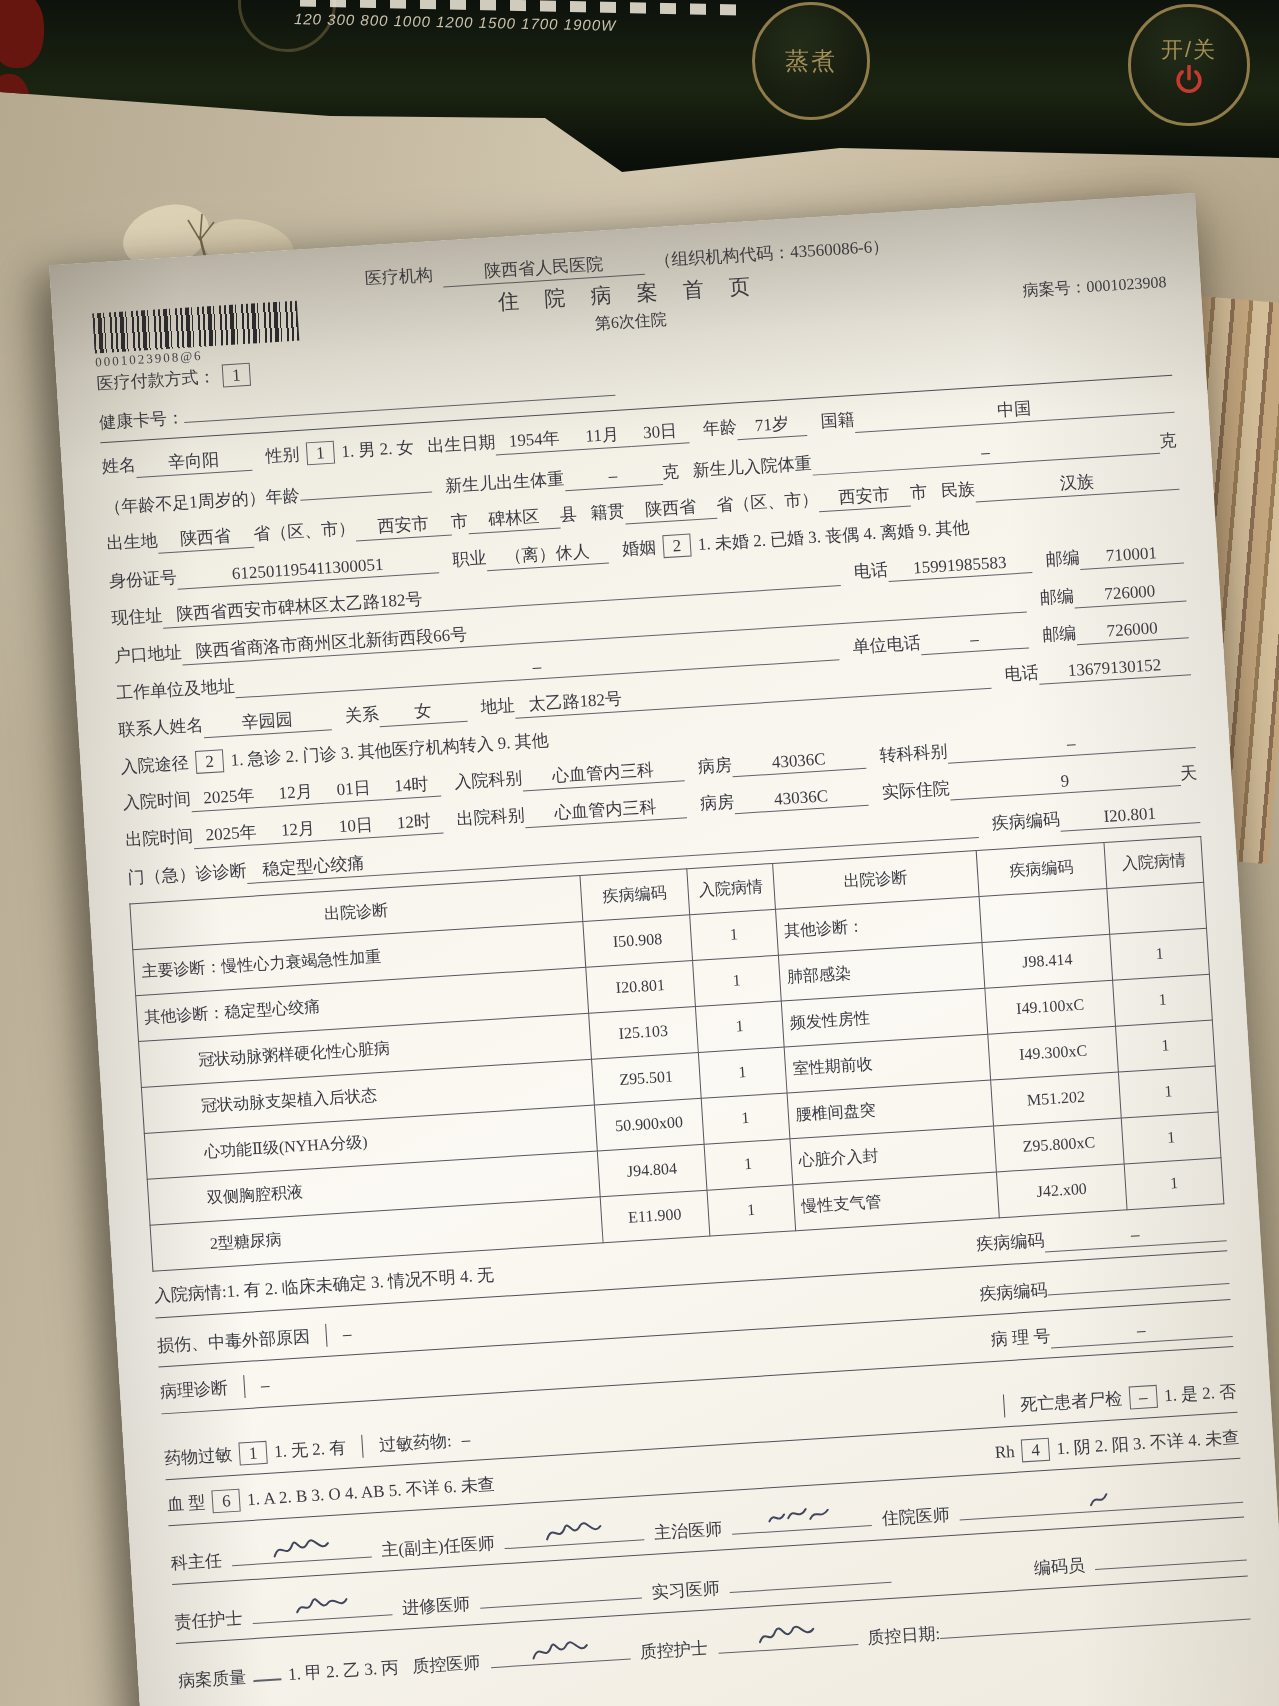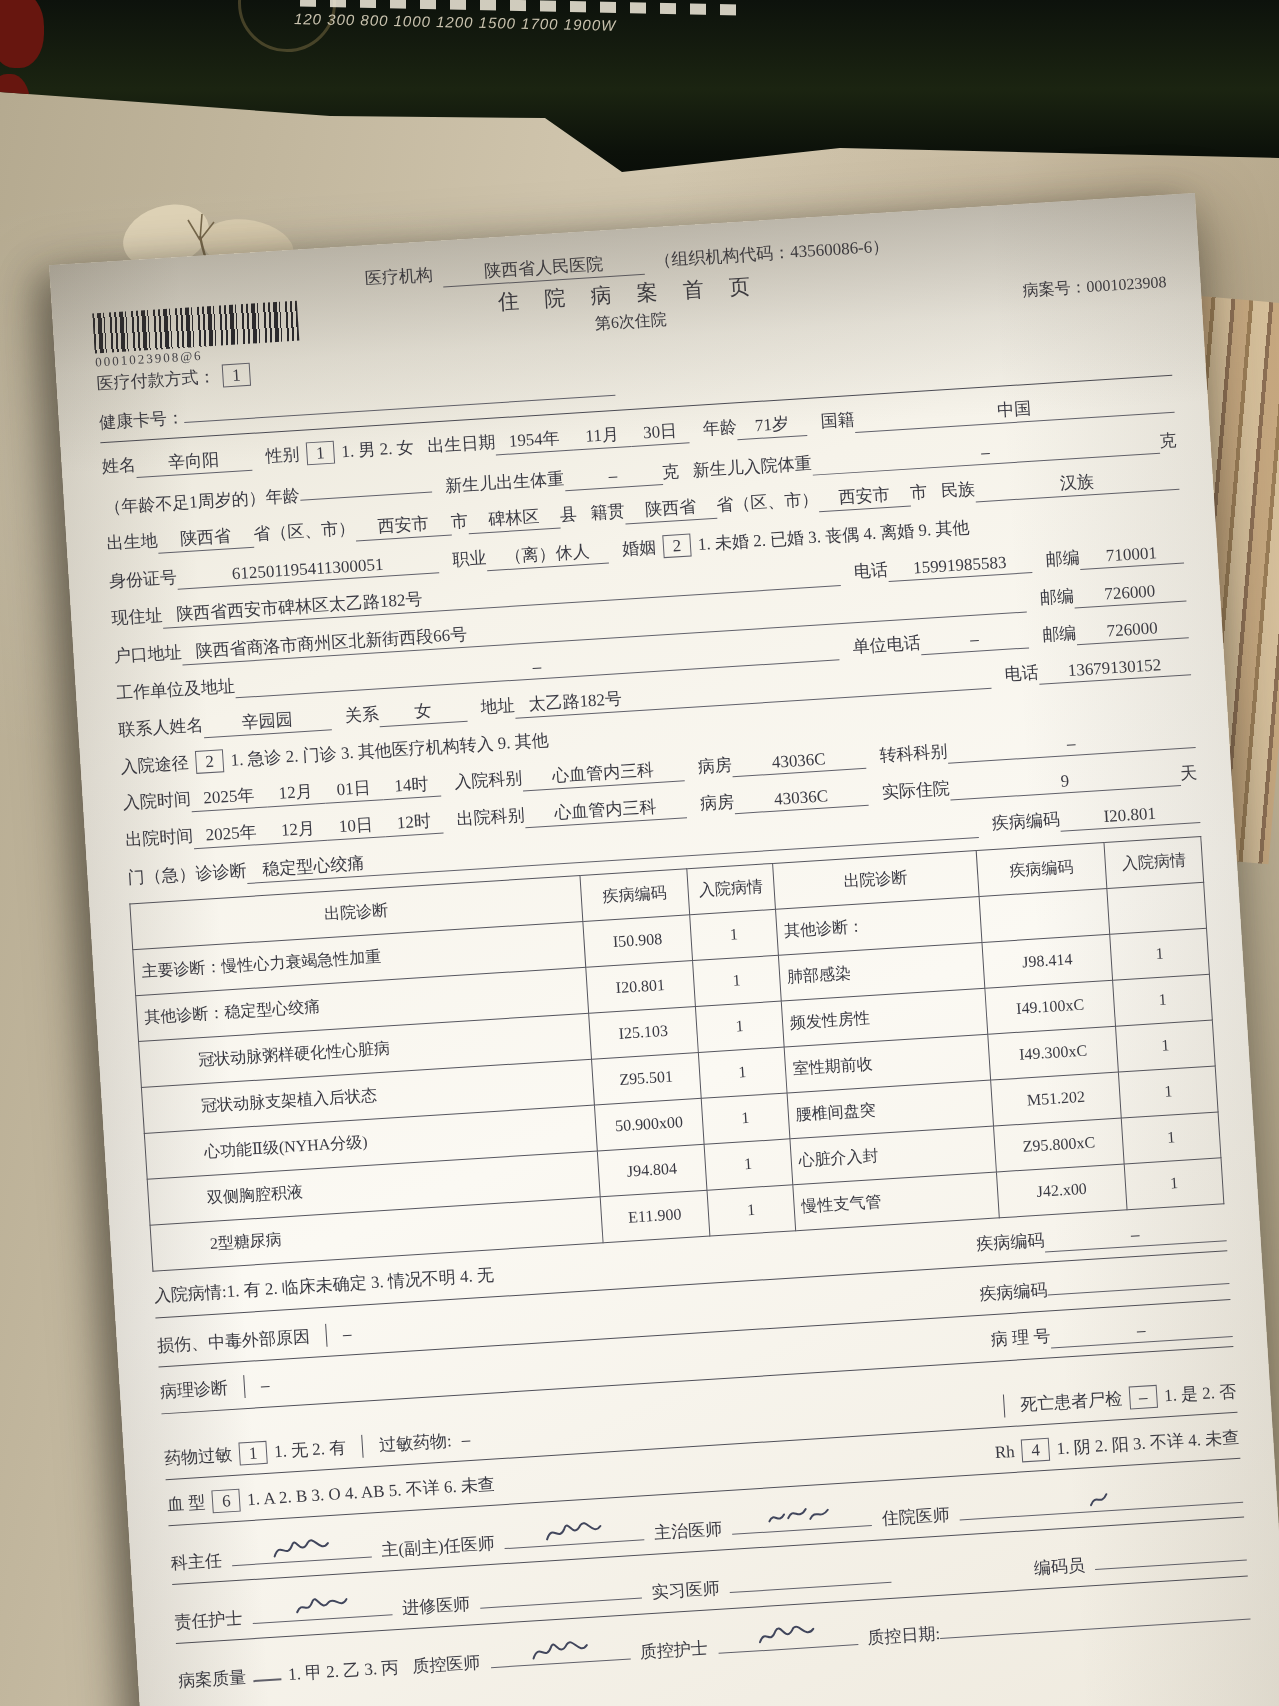--- a/index.html
+++ b/index.html
@@ -79,20 +79,30 @@
     <path d="M112 82 l-12 -20 M112 82 l14 -18 M112 82 l2 -26" stroke="#77684c" stroke-width="1.6" fill="none"></path>
   </svg>
   <div class="wood"></div>
 
   <div class="cooker">
     <div class="blob b1"></div>
     <div class="blob b2"></div>
     <div class="ringghost"></div>
     <div class="scale-marks"></div>
     <div class="scale-text">120  300  800  1000  1200  1500  1700 1900W</div>
+    <div class="cbtn steam">
+        <span>蒸煮</span>
+      </div>
+    <div class="cbtn power">
+      <span>开/关</span>
+      <svg width="34" height="30" viewBox="0 0 24 22">
+        <path d="M7 5 a8 8 0 1 0 10 0" stroke="#c43a2e" stroke-width="2.6" fill="none" stroke-linecap="round"></path>
+        <line x1="12" y1="1" x2="12" y2="10" stroke="#c43a2e" stroke-width="2.6" stroke-linecap="round"></line>
+      </svg>
+    </div>
   </div>
 
   <div class="paper">
 
     <div class="ph-top">
       <span>医疗机构</span>
       <span class="u" style="min-width:190px">陕西省人民医院</span>
       <span>（组织机构代码：43560086-6）</span>
     </div>
 

